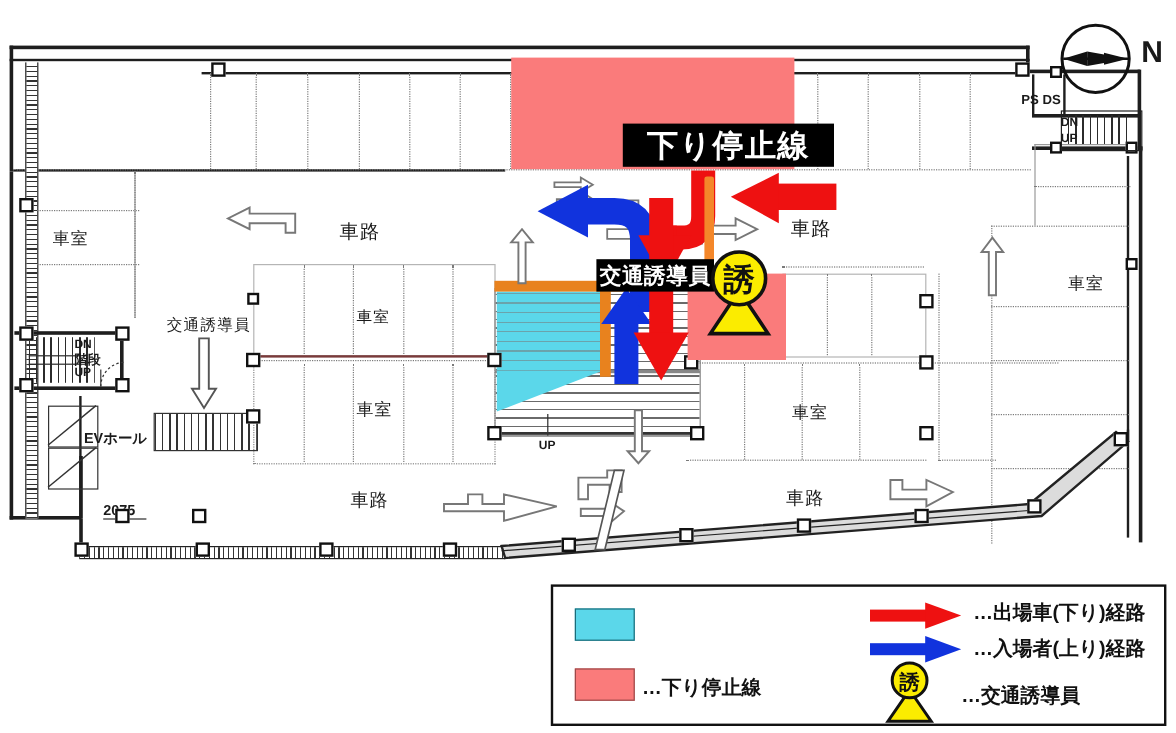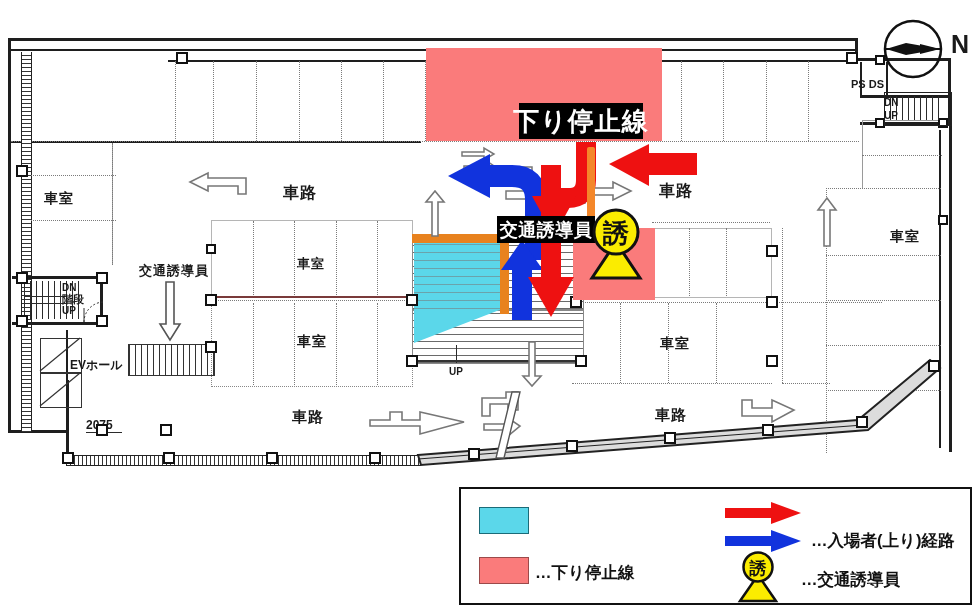--- a/index.html
+++ b/index.html
@@ -5,21 +5,21 @@
 <style>
   html,body{margin:0;padding:0;background:#ffffff;}
   body{
     font-family:"Liberation Sans","DejaVu Sans",sans-serif;
     width:980px;height:611px;overflow:hidden;
   }
   #stage{position:relative;width:980px;height:611px;background:#fff;}
 
   
   .abs{position:absolute;}
-  .lbl{position:absolute;font-weight:bold;color:#1a1a1a;white-space:nowrap;
+  .lbl{position:absolute;font-weight:normal;color:#1a1a1a;white-space:nowrap;
        letter-spacing:1px;}
   .thin{position:absolute;background:#2b2b2b;}
   .dotline-v{position:absolute;border-left:1px dotted #7a7a7a;}
   .dotline-h{position:absolute;border-top:1px dotted #7a7a7a;}
   .solid-v{position:absolute;border-left:1px solid #9a9a9a;}
   .solid-h{position:absolute;border-top:1px solid #9a9a9a;}
 
   
   .wall{position:absolute;background:#1e1e1e;}
   .col{position:absolute;background:#fff;border:2.5px solid #111;box-sizing:border-box;}
@@ -332,40 +332,41 @@
     <polygon points="24,152 1,112 47,112" fill="#EE1111"></polygon>
   </svg>
 
   <svg class="abs" style="left:607px;top:142px;" width="90" height="46" viewBox="0 0 90 46">
     <rect x="36" y="11" width="54" height="22" fill="#EE1111"></rect>
     <polygon points="2,22 42,2 42,44" fill="#EE1111"></polygon>
   </svg>
 
   <div class="abs" style="left:587px;top:147px;width:8px;height:76px;background:#F4872A;border-radius:2px;"></div>
 
-  <div class="callout" style="left:519px;top:103px;width:124px;height:36px;font-size:26px;letter-spacing:1px;">下り停止線</div>
+  <div class="callout" style="left:519px;top:103px;width:176px;height:36px;font-size:26px;letter-spacing:1px;">下り停止線</div>
   <div class="callout" style="left:497px;top:216px;width:98px;height:27px;font-size:18px;letter-spacing:0.5px;">交通誘導員</div>
 
   <svg class="abs" style="left:586px;top:208px;" width="60" height="72" viewBox="0 0 60 72">
     <polygon points="30,34 54,70 6,70" fill="#FBEC00" stroke="#111" stroke-width="3"></polygon>
     <circle cx="30" cy="24" r="22" fill="#FBEC00" stroke="#111" stroke-width="3"></circle>
     <text x="30" y="34" font-family="'DejaVu Sans',sans-serif" font-size="26" font-weight="bold" fill="#111" text-anchor="middle">誘</text>
   </svg>
 
   <div id="legend">
 
     <div class="lg-sw" style="left:18px;top:18px;width:50px;height:27px;background:#5BD7EA;"></div>
 
     <div class="lg-sw" style="left:18px;top:68px;width:50px;height:27px;background:#FA7B7B;border-color:#9b4a4a;"></div>
     <div class="lg-tx" style="left:74px;top:73px;">…下り停止線</div>
 
     <svg class="abs" style="left:264px;top:12px;" width="78" height="24" viewBox="0 0 78 24">
       <rect x="0" y="7" width="48" height="10" fill="#EE1111"></rect>
       <polygon points="76,12 46,1 46,23" fill="#EE1111"></polygon>
     </svg>
+    <div class="lg-tx" style="left:350px;top:11px;">…出場車(下り)経路</div>
 
     <svg class="abs" style="left:264px;top:40px;" width="78" height="24" viewBox="0 0 78 24">
       <rect x="0" y="7" width="48" height="10" fill="#1133DD"></rect>
       <polygon points="76,12 46,1 46,23" fill="#1133DD"></polygon>
     </svg>
     <div class="lg-tx" style="left:350px;top:41px;">…入場者(上り)経路</div>
 
     <svg class="abs" style="left:274px;top:62px;" width="46" height="52" viewBox="0 0 46 52">
       <polygon points="23,24 41,50 5,50" fill="#FBEC00" stroke="#111" stroke-width="2.5"></polygon>
       <circle cx="23" cy="16" r="14.5" fill="#FBEC00" stroke="#111" stroke-width="2.5"></circle>

